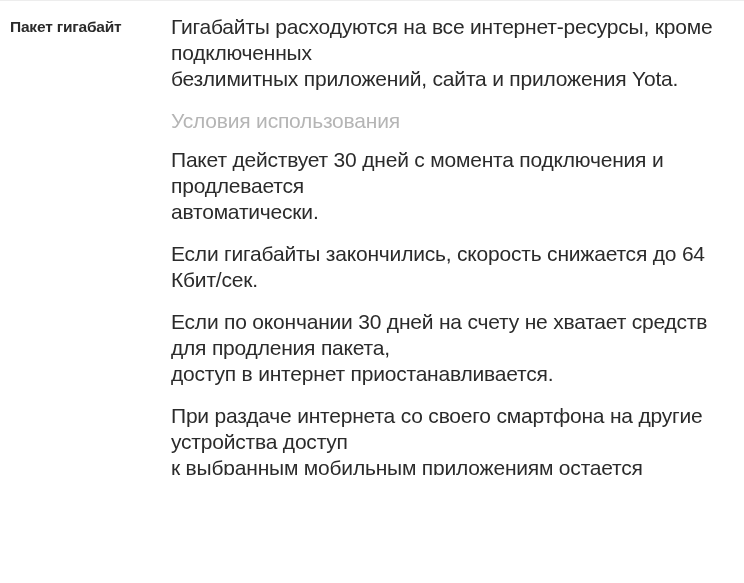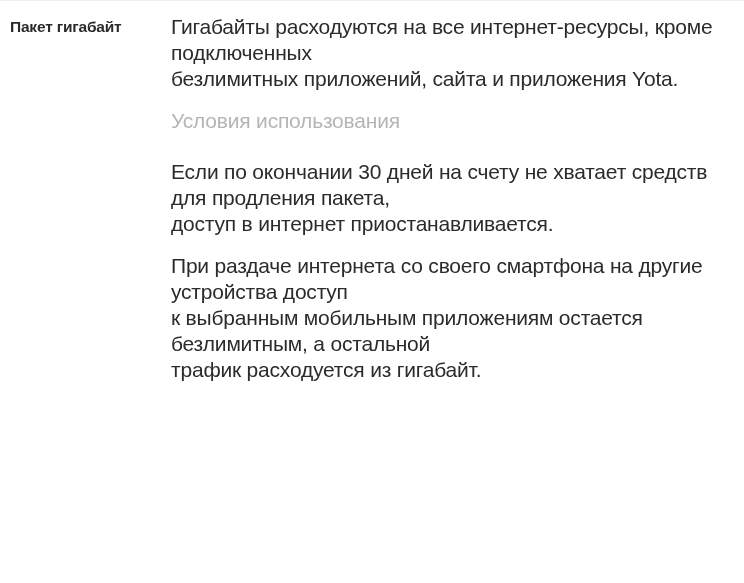--- a/index.html
+++ b/index.html
@@ -47,21 +47,21 @@
     font-size: 21px;
     font-weight: 400;
     line-height: 26px;
     letter-spacing: -0.2px;
     color: #2b2b2b;
     white-space: pre-line;
   }
   .para.subheading {
     color: #b5b5b5;
     margin-top: 0;
-    margin-bottom: 25px;
+    margin-bottom: 13px;
   }
   .para:last-child {
     margin-bottom: 0;
   }
 </style>
 </head>
 <body>
 
 <div class="page">
   <div class="spec-row">
@@ -70,21 +70,24 @@
       <h3 class="row-title">Пакет гигабайт</h3>
     </div>
 
     <div class="cell-right">
       <p class="para">Гигабайты расходуются на все интернет-ресурсы, кроме подключенных
 безлимитных приложений, сайта и приложения Yota.</p>
 
 
       <p class="para subheading">Условия использования</p>
 
+      <p class="para">Пакет действует 30 дней с момента подключения и продлевается
+автоматически.</p>
 
+      <p class="para">Если гигабайты закончились, скорость снижается до 64 Кбит/сек.</p>
 
       <p class="para">Если по окончании 30 дней на счету не хватает средств для продления пакета,
 доступ в интернет приостанавливается.</p>
 
 
       <p class="para">При раздаче интернета со своего смартфона на другие устройства доступ
 к выбранным мобильным приложениям остается безлимитным, а остальной
 трафик расходуется из гигабайт.</p>
     </div>
 

